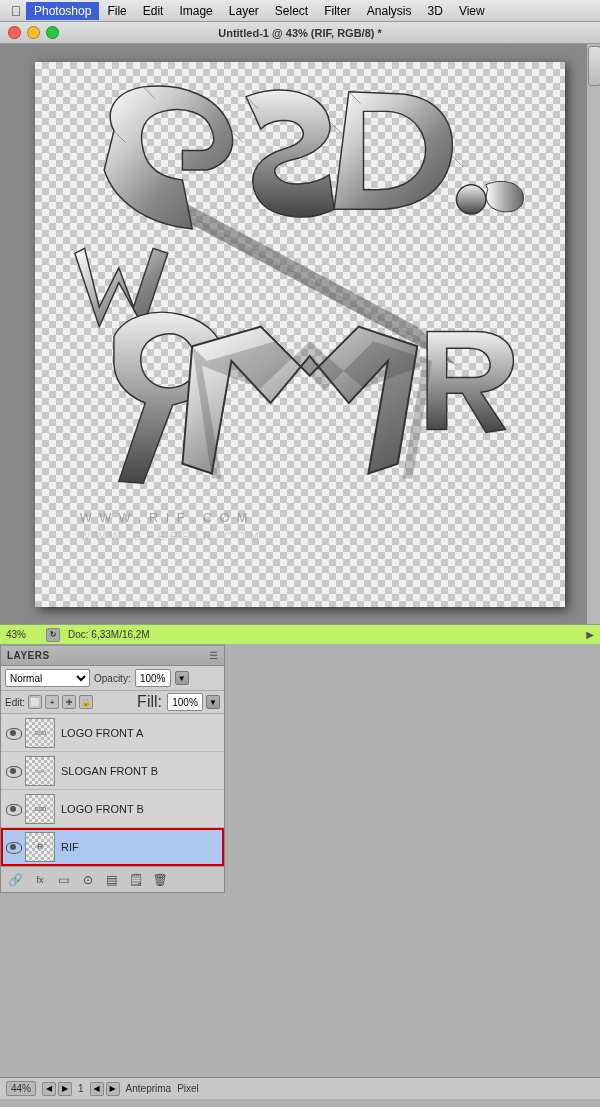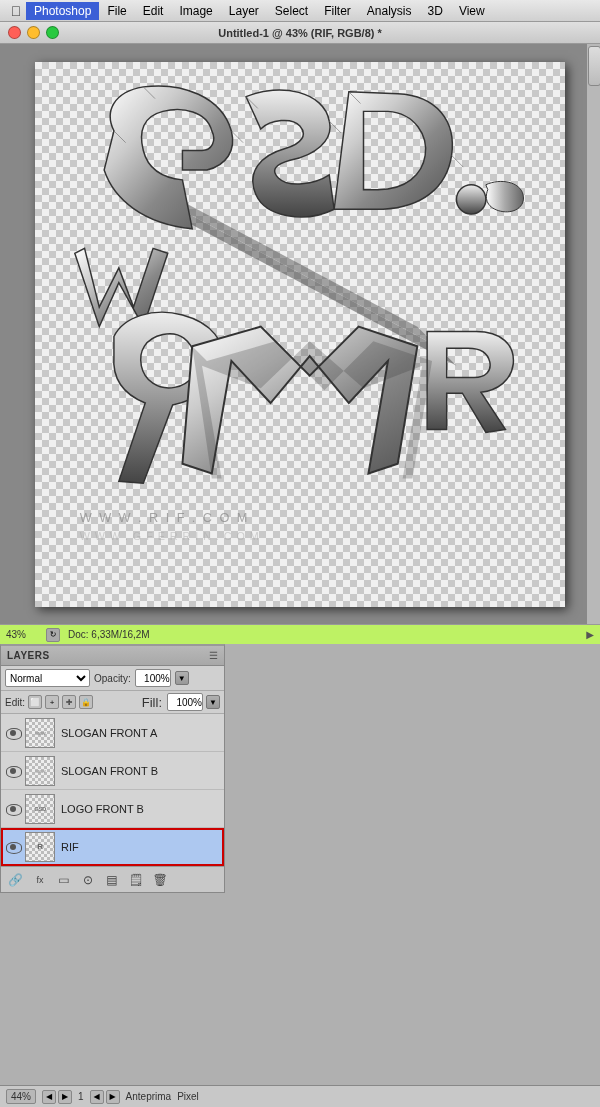--- a/index.html
+++ b/index.html
@@ -175,21 +175,21 @@
     .opacity-label {
       font-size: 10px;
       color: #333;
     }
     .opacity-input {
       width: 36px;
       height: 18px;
       font-size: 10px;
       background: #fff;
       border: 1px solid #888;
-      text-align: right;
+      text-align: center;
       border-radius: 2px;
     }
     .layer-arrow {
       width: 14px;
       height: 14px;
       background: linear-gradient(to bottom, #b0b0b0, #989898);
       border: 1px solid #777;
       border-radius: 2px;
       display: flex;
       align-items: center;
@@ -214,21 +214,21 @@
       height: 14px;
       border: 1px solid #888;
       border-radius: 2px;
       background: #c0c0c0;
       display: flex;
       align-items: center;
       justify-content: center;
       font-size: 8px;
     }
     .fill-label {
-      font-size: 13px;
+      font-size: 16px;
       color: #333;
       margin-left: auto;
     }
 
     
     .layer-row {
       height: 38px;
       display: flex;
       align-items: center;
       padding: 0 4px;
@@ -323,21 +323,21 @@
       align-items: center;
       justify-content: center;
       font-size: 12px;
       color: #444;
       cursor: pointer;
     }
 
     
     .bottom-bar {
       position: absolute;
-      bottom: 0;
+      bottom: 8px;
       left: 0;
       width: 600px;
       height: 22px;
       background: #c8c8c8;
       border-top: 1px solid #888;
       display: flex;
       align-items: center;
       padding: 0 6px;
       gap: 6px;
     }
@@ -559,31 +559,31 @@
     <span class="lock-label">Edit:</span>
     <div class="lock-icon">⬜</div>
     <div class="lock-icon">+</div>
     <div class="lock-icon">✛</div>
     <div class="lock-icon">🔒</div>
     <span class="fill-label">Fill:</span>
     <input class="opacity-input" type="text" value="100%" style="margin-left: 2px;">
     <div class="layer-arrow">▼</div>
   </div>
 
-
   <div class="layer-row">
     <div class="layer-visibility">
       <div class="eye-icon"></div>
     </div>
     <div class="layer-thumb">
       <div class="thumb-checker"></div>
-      <span class="thumb-logo" style="color:#999;font-size:5px;">www</span>
-    </div>
-    <span class="layer-name">SLOGAN FRONT A</span>
-  </div>
+      <span class="thumb-logo" style="color:#888;font-size:6px;">GSD</span>
+    </div>
+    <span class="layer-name">LOGO FRONT A</span>
+  </div>
+
 
   <div class="layer-row">
     <div class="layer-visibility">
       <div class="eye-icon"></div>
     </div>
     <div class="layer-thumb">
       <div class="thumb-checker"></div>
       <span class="thumb-logo" style="color:#aaa;font-size:5px;">www</span>
     </div>
     <span class="layer-name">SLOGAN FRONT B</span>

